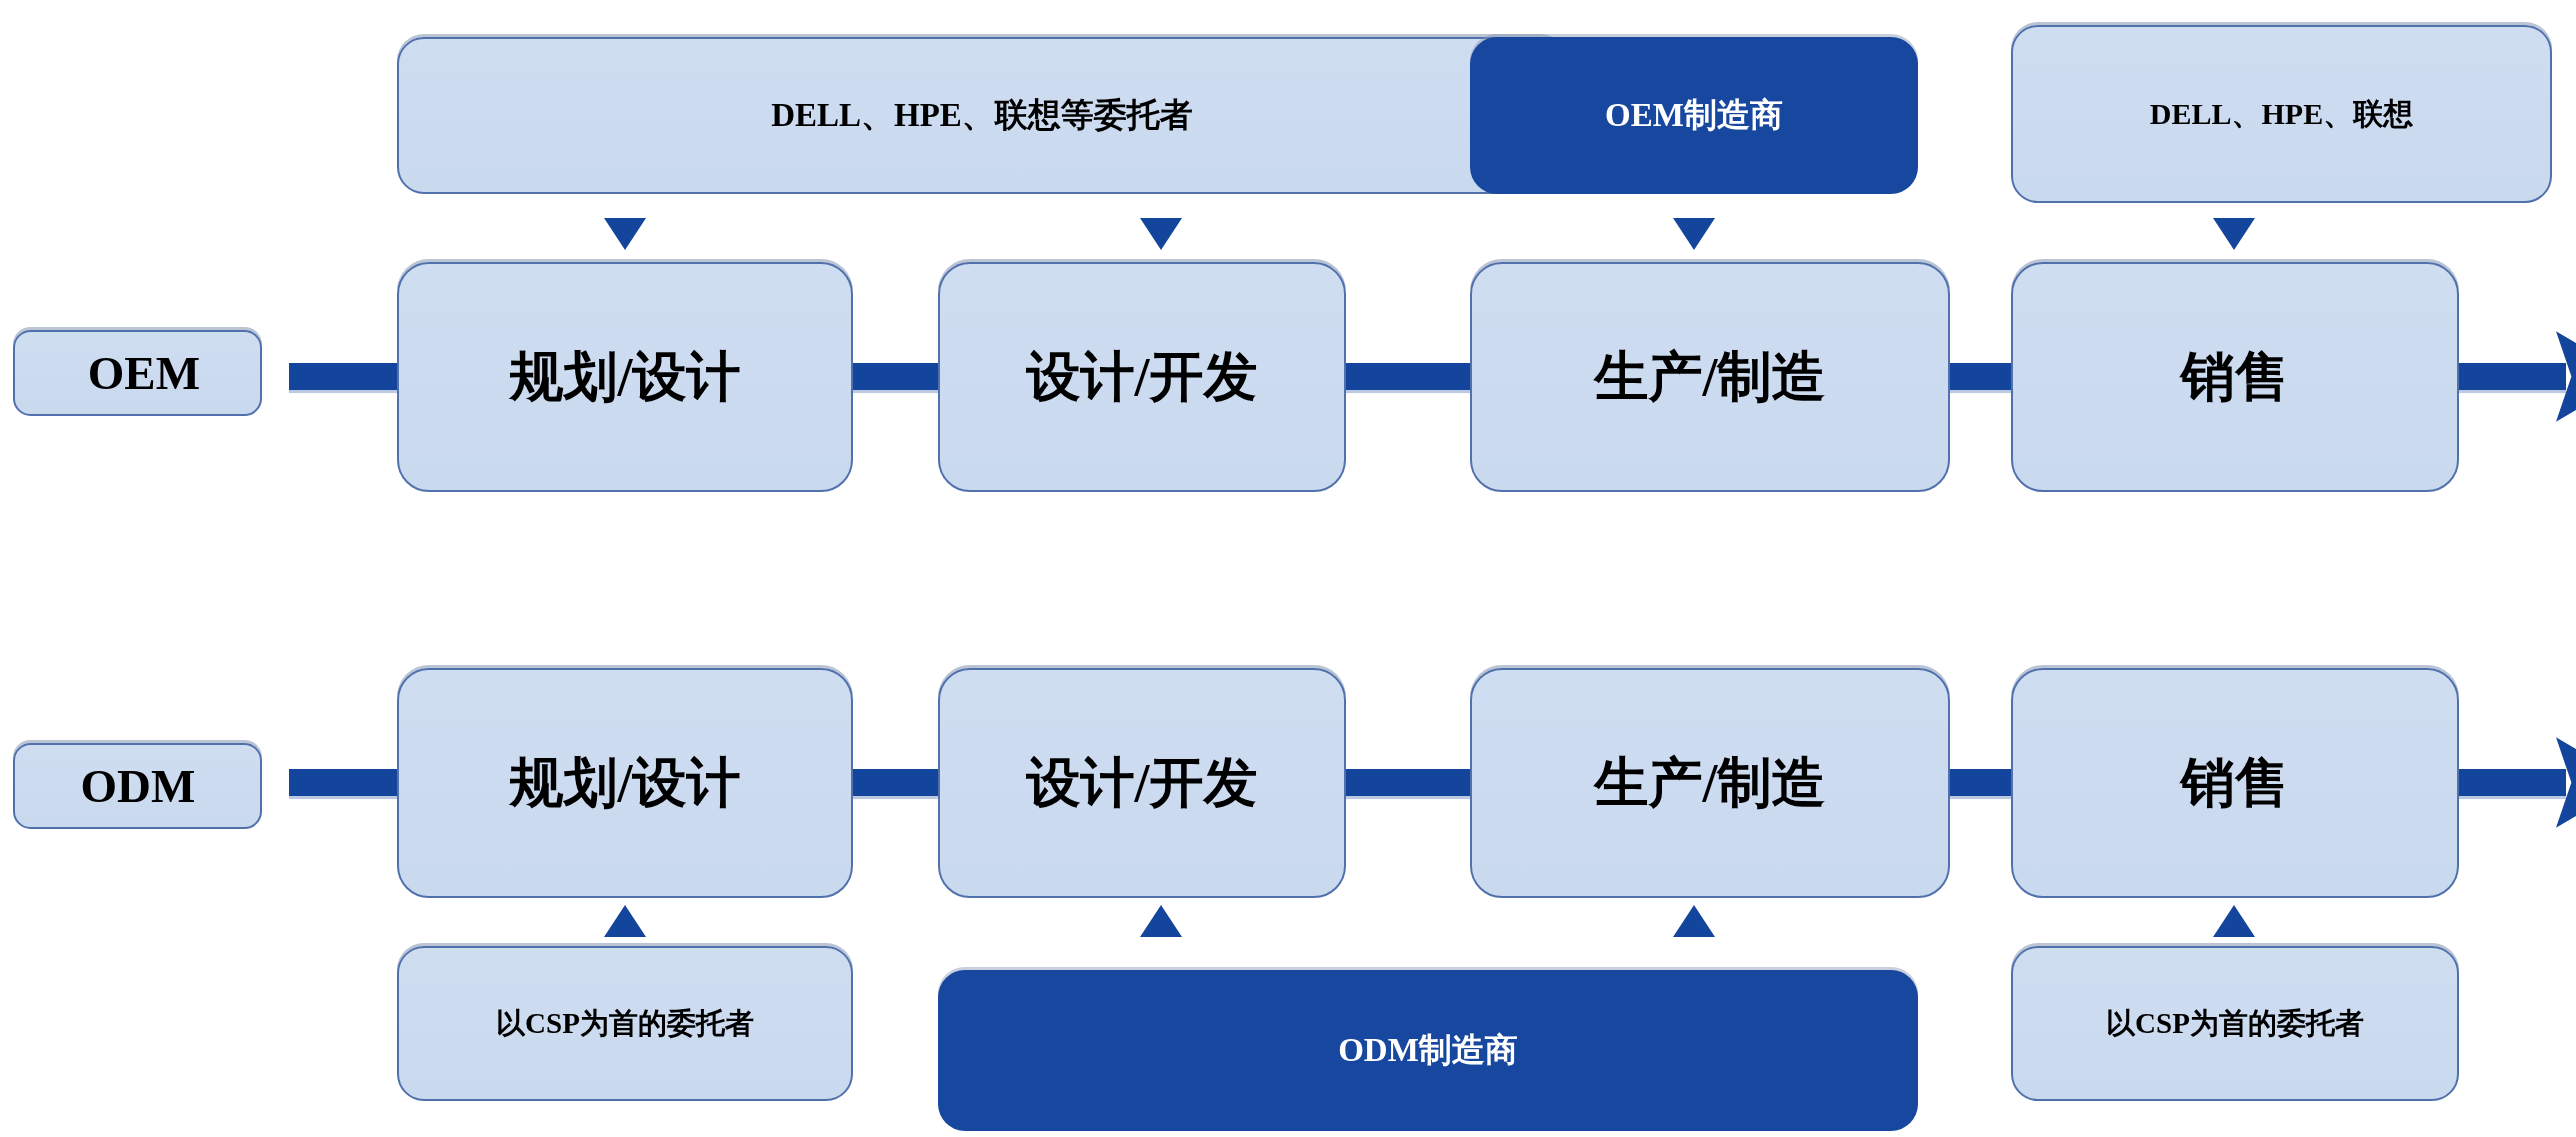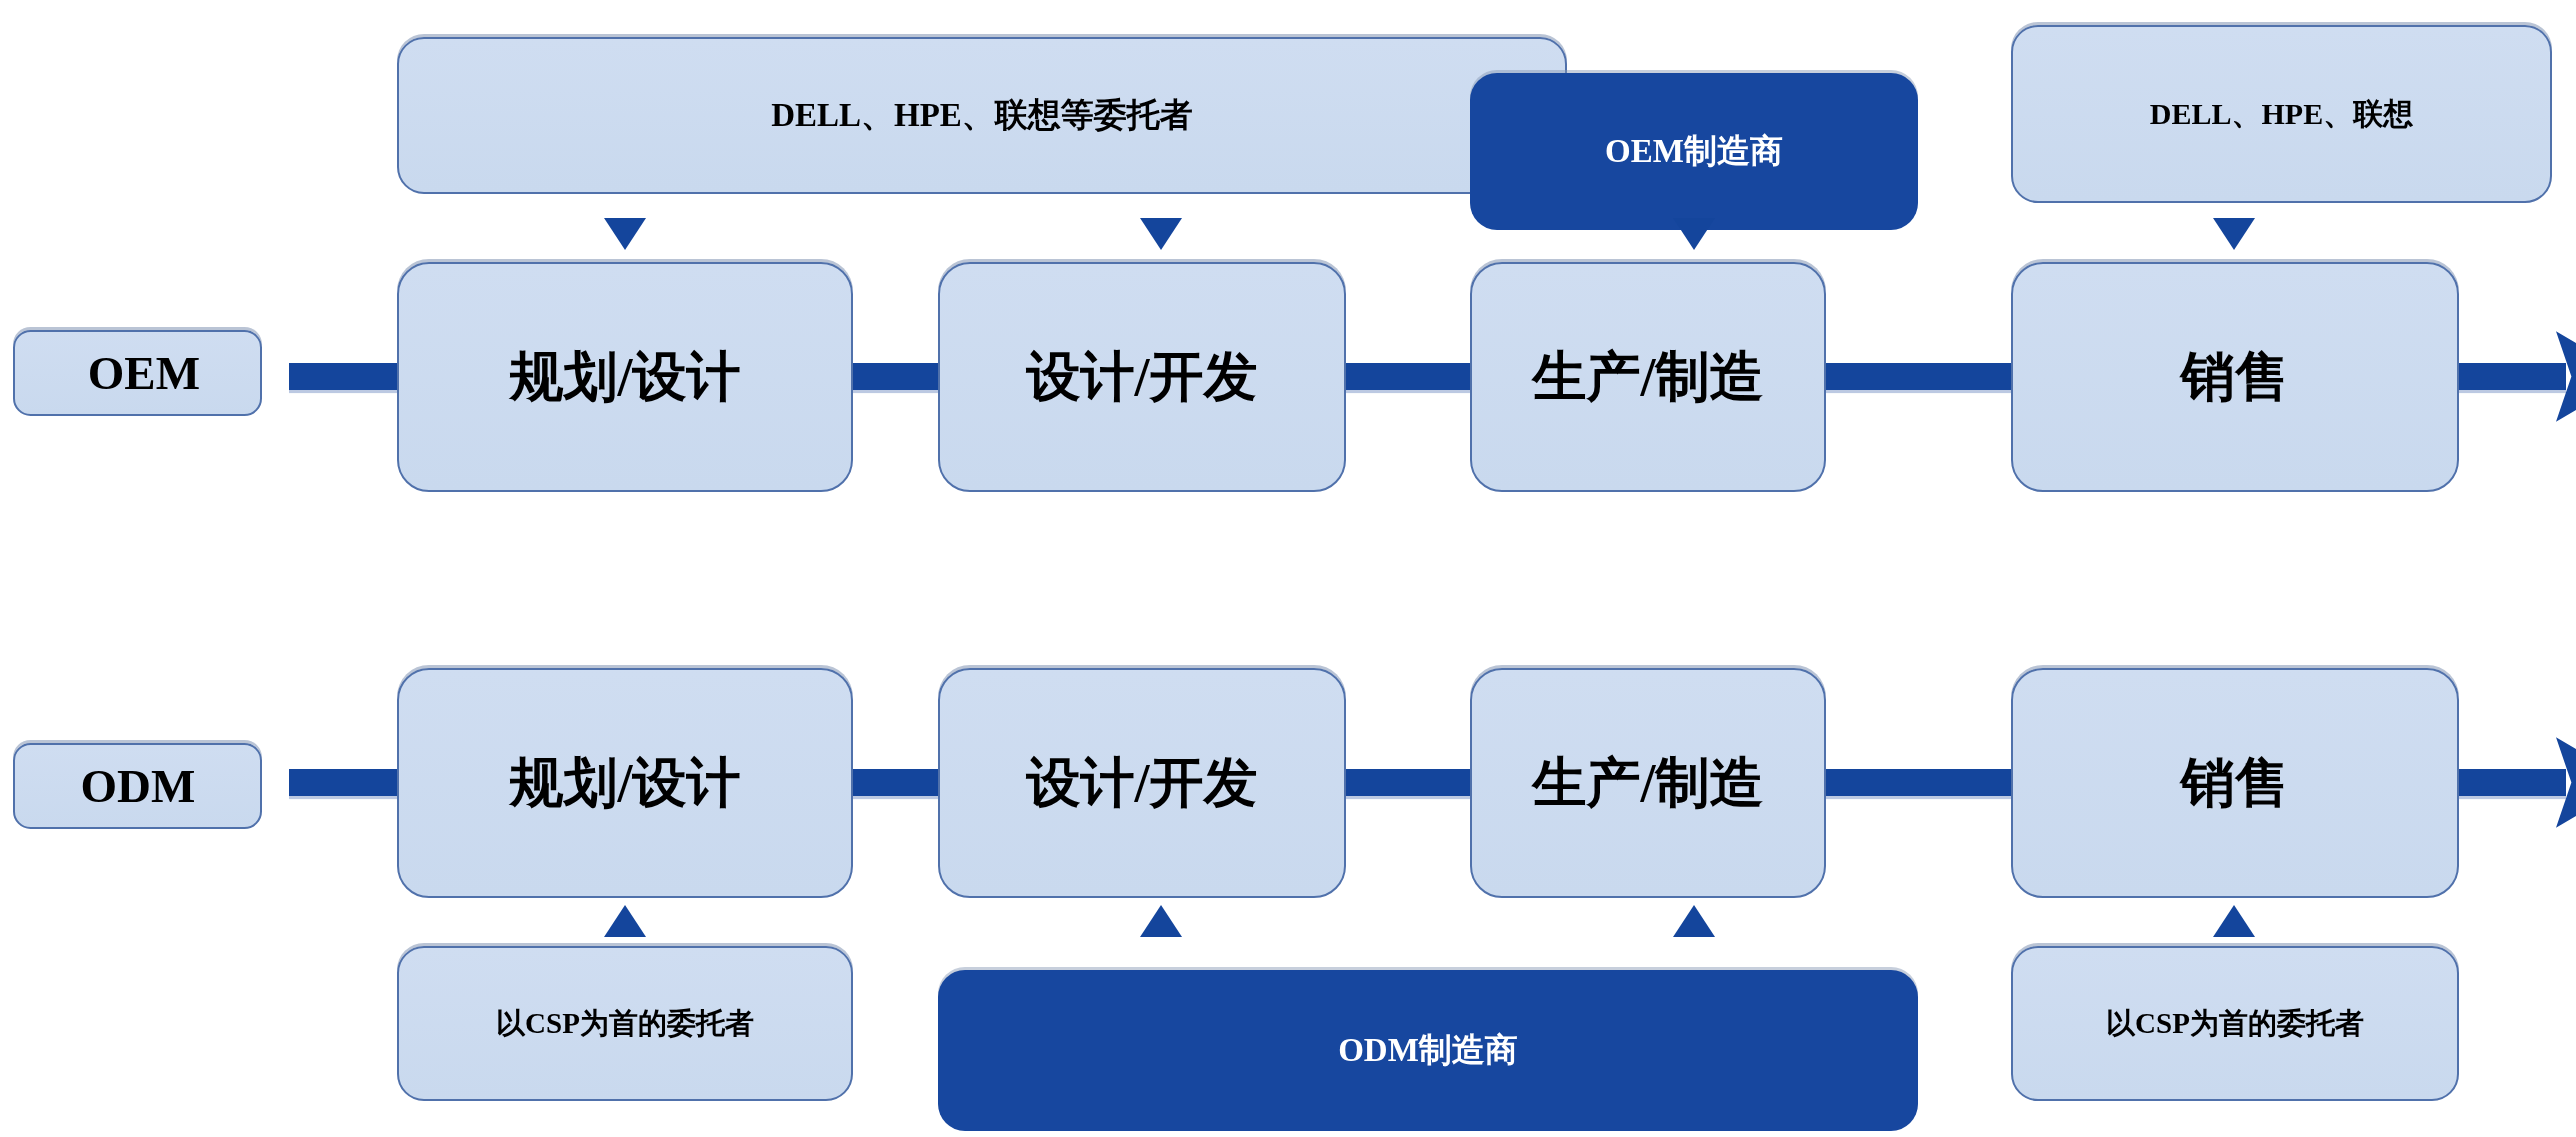--- a/index.html
+++ b/index.html
@@ -42,41 +42,41 @@
     border:none;
     box-shadow:0 -3.1px 0 rgba(130,148,178,.45);
   }
   .tag{width:249px;height:86px;border-radius:17.5px;font-size:47px;}
   .stage{width:448px;top:262px;height:230px;border-radius:32px;font-size:54px;z-index:2;}
   .stage.r2{top:668px;}
   .ann{border-radius:27px;}
   
   .c1{left:397px;width:456px;}
   .c2{left:938px;width:408px;}
-  .c3{left:1470px;width:356px;}
+  .c3{left:1470px;width:480px;}
   .c4{left:2011px;width:448px;}
   
   .tri{position:absolute;width:0;height:0;z-index:2;}
   .tri-down{border-left:21.6px solid transparent;border-right:21.6px solid transparent;border-top:32px solid var(--arrow);}
   .tri-up{border-left:21.6px solid transparent;border-right:21.6px solid transparent;border-bottom:32px solid var(--arrow);}
   .t1{left:604px;}.t2{left:1140px;}.t3{left:1673px;}.t4{left:2213px;}
   .row1-tri{top:218px;}
   .row2-tri{top:905px;}
   .two-line span{display:block;line-height:1.55;}
 </style>
 </head>
 <body>
 
 <div id="canvas">
 
   <div>
 
     <div class="box light ann" style="left:397px;top:37px;width:1170px;height:157px;font-size:33px;text-align:center;">DELL、HPE、联想等委托者</div>
 
-    <div class="box dark ann" style="left:1470px;top:37px;width:448px;height:157px;font-size:33px;margin-top:36px;">OEM制造商</div>
+    <div class="box dark ann" style="left:1470px;top:37px;width:448px;height:157px;font-size:33px;">OEM制造商</div>
 
     <div class="box light ann two-line" style="left:2011px;top:25px;width:541px;height:178px;font-size:30px;">
       <div>
         <span>DELL、HPE、联想</span>
       </div>
     </div>
 
     <div class="tri tri-down t1 row1-tri"></div>
     <div class="tri tri-down t2 row1-tri"></div>
     <div class="tri tri-down t3 row1-tri"></div>

